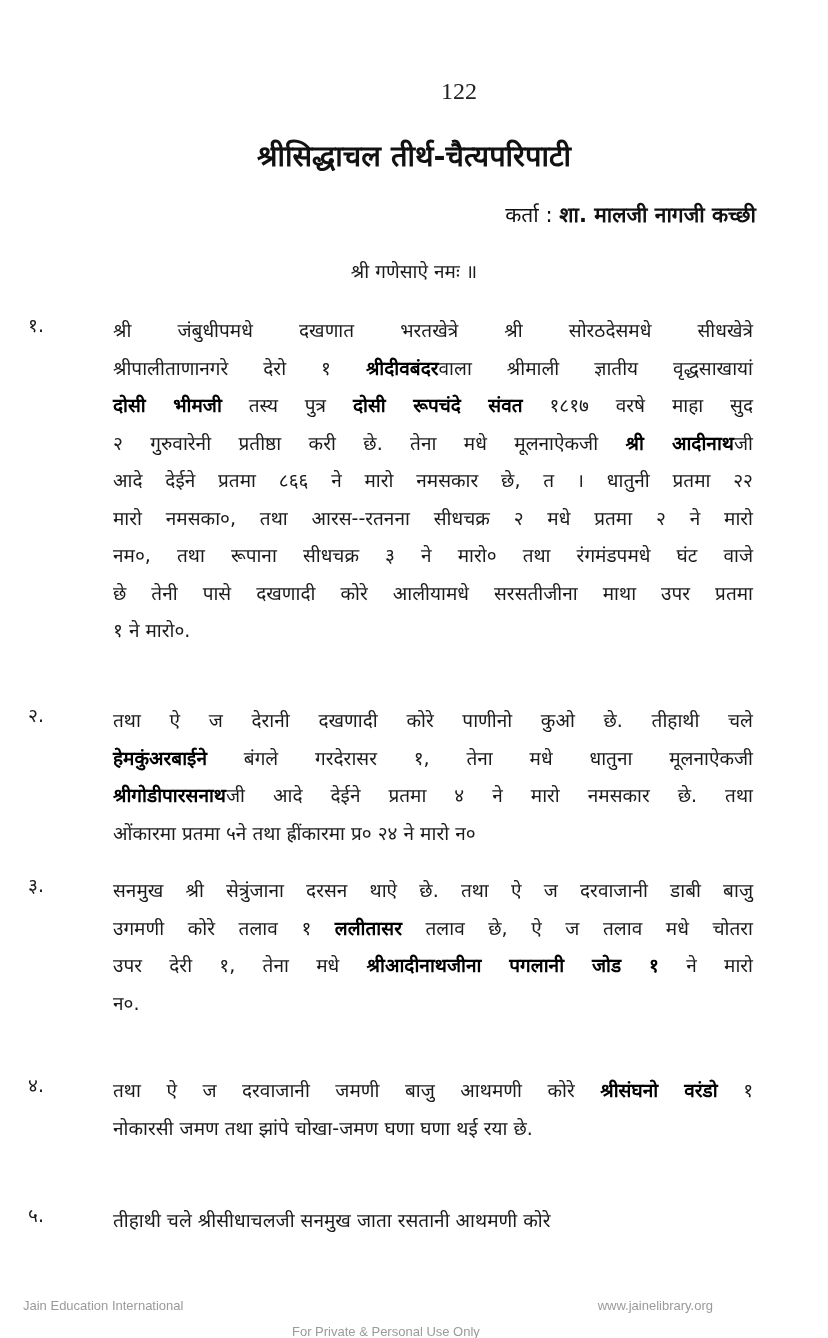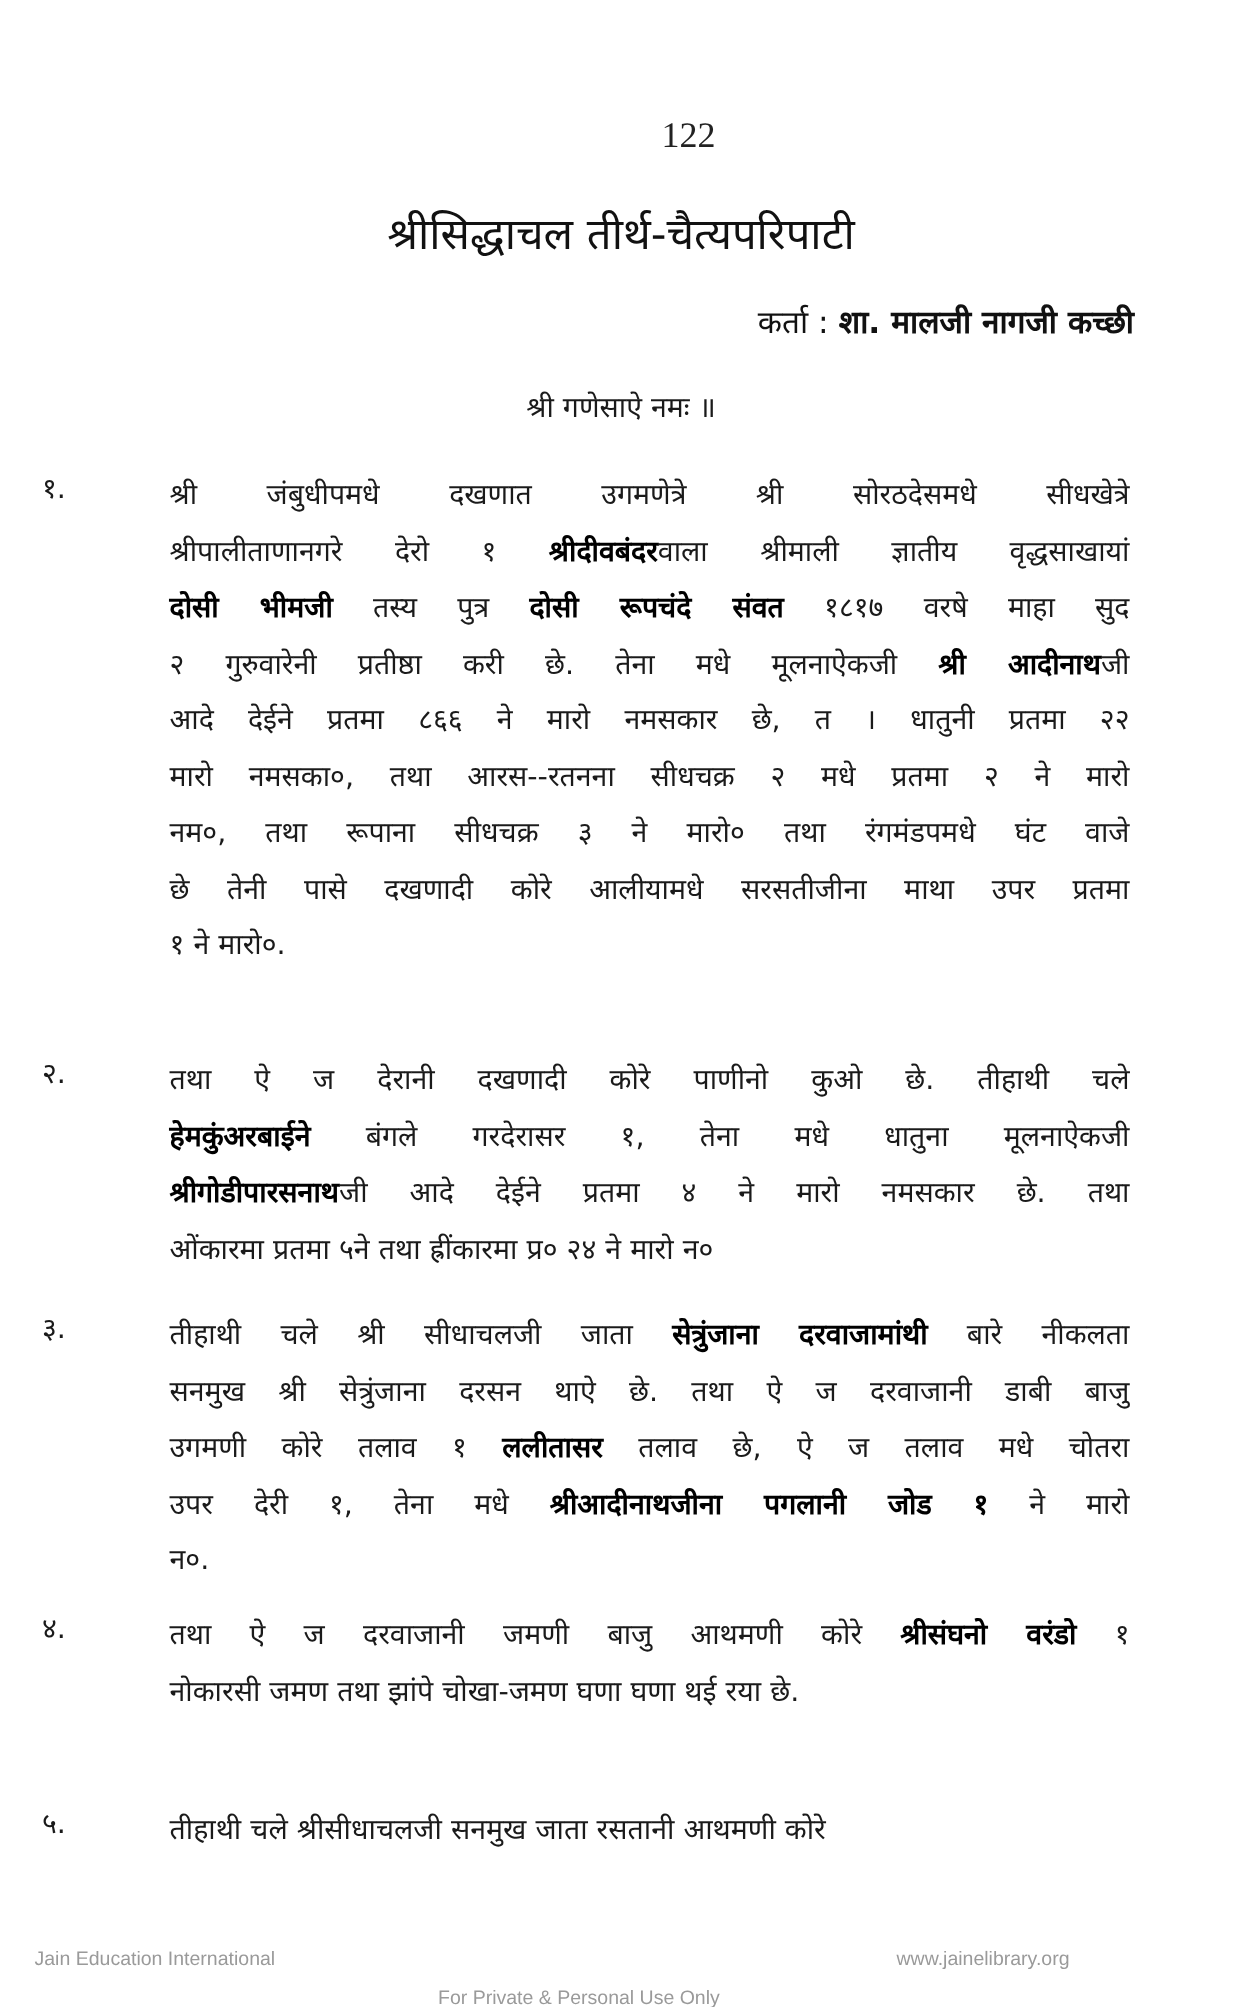--- a/index.html
+++ b/index.html
@@ -6,21 +6,21 @@
     body {
       width: 828px; height: 1338px; position: relative; overflow: hidden;
       font-family: "DejaVu Sans", sans-serif; color: #1a1a1a;
     }
     .page-number {
       position: absolute; top: 78px; left: 0; width: 828px; text-align: center;
       font-family: "Liberation Serif", serif; font-size: 24px; color: #222; padding-left: 45px;
     }
     .title {
       position: absolute; top: 135px; left: 0; width: 828px; text-align: center;
-      font-size: 29px; font-weight: normal; color: #111;
+      font-size: 29px; font-weight: bold; color: #111;
     }
     .author {
       position: absolute; top: 200px; right: 72px; font-size: 21px; color: #111;
     }
     .author .label { font-weight: normal; }
     .author .name { font-weight: bold; }
     .invocation {
       position: absolute; top: 258px; left: 0; width: 828px; text-align: center;
       font-size: 19px; color: #1a1a1a;
     }
@@ -53,21 +53,21 @@
 <div class="author">
   <span class="label">कर्ता :</span>
   <span class="name">शा. मालजी नागजी कच्छी</span>
 </div>
 <div class="invocation">श्री गणेसाऐ नमः ॥</div>
 
 <div class="paras" id="paras">
     <div class="para" style="top: 0px;">
       <span class="num">१.</span>
       <div class="lines">
-        <div class="line"><span>श्री जंबुधीपमधे दखणात उगमणेत्रे श्री सोरठदेसमधे सीधखेत्रे</span></div>
+        <div class="line"><span>श्री जंबुधीपमधे दखणात भरतखेत्रे श्री सोरठदेसमधे सीधखेत्रे</span></div>
         <div class="line"><span>श्रीपालीताणानगरे देरो १ </span><b>श्रीदीवबंदर</b><span>वाला श्रीमाली ज्ञातीय वृद्धसाखायां</span></div>
         <div class="line"><b>दोसी भीमजी</b><span> तस्य पुत्र </span><b>दोसी रूपचंदे संवत</b><span> १८१७ वरषे माहा सुद</span></div>
         <div class="line"><span>२ गुरुवारेनी प्रतीष्ठा करी छे. तेना मधे मूलनाऐकजी </span><b>श्री आदीनाथ</b><span>जी</span></div>
         <div class="line"><span>आदे देईने प्रतमा ८६६ ने मारो नमसकार छे, त । धातुनी प्रतमा २२</span></div>
         <div class="line"><span>मारो नमसका०, तथा आरस--रतनना सीधचक्र २ मधे प्रतमा २ ने मारो</span></div>
         <div class="line"><span>नम०, तथा रूपाना सीधचक्र ३ ने मारो० तथा रंगमंडपमधे घंट वाजे</span></div>
         <div class="line"><span>छे तेनी पासे दखणादी कोरे आलीयामधे सरसतीजीना माथा उपर प्रतमा</span></div>
         <div class="line last"><span>१ ने मारो०.</span></div>
       </div>
     </div>
@@ -76,21 +76,20 @@
       <div class="lines">
         <div class="line"><span>तथा ऐ ज देरानी दखणादी कोरे पाणीनो कुओ छे. तीहाथी चले</span></div>
         <div class="line"><b>हेमकुंअरबाईने</b><span> बंगले गरदेरासर १, तेना मधे धातुना मूलनाऐकजी</span></div>
         <div class="line"><b>श्रीगोडीपारसनाथ</b><span>जी आदे देईने प्रतमा ४ ने मारो नमसकार छे. तथा</span></div>
         <div class="line last"><span>ओंकारमा प्रतमा ५ने तथा ह्रींकारमा प्र० २४ ने मारो न०</span></div>
       </div>
     </div>
     <div class="para" style="top: 560px;">
       <span class="num">३.</span>
       <div class="lines">
-        <div class="line"><span>तीहाथी चले श्री सीधाचलजी जाता </span><b>सेत्रुंजाना दरवाजामांथी</b><span> बारे नीकलता</span></div>
         <div class="line"><span>सनमुख श्री सेत्रुंजाना दरसन थाऐ छे. तथा ऐ ज दरवाजानी डाबी बाजु</span></div>
         <div class="line"><span>उगमणी कोरे तलाव १ </span><b>ललीतासर</b><span> तलाव छे, ऐ ज तलाव मधे चोतरा</span></div>
         <div class="line"><span>उपर देरी १, तेना मधे </span><b>श्रीआदीनाथजीना पगलानी जोड १</b><span> ने मारो</span></div>
         <div class="line last"><span>न०.</span></div>
       </div>
     </div>
     <div class="para" style="top: 760px;">
       <span class="num">४.</span>
       <div class="lines">
         <div class="line"><span>तथा ऐ ज दरवाजानी जमणी बाजु आथमणी कोरे </span><b>श्रीसंघनो वरंडो</b><span> १</span></div>

